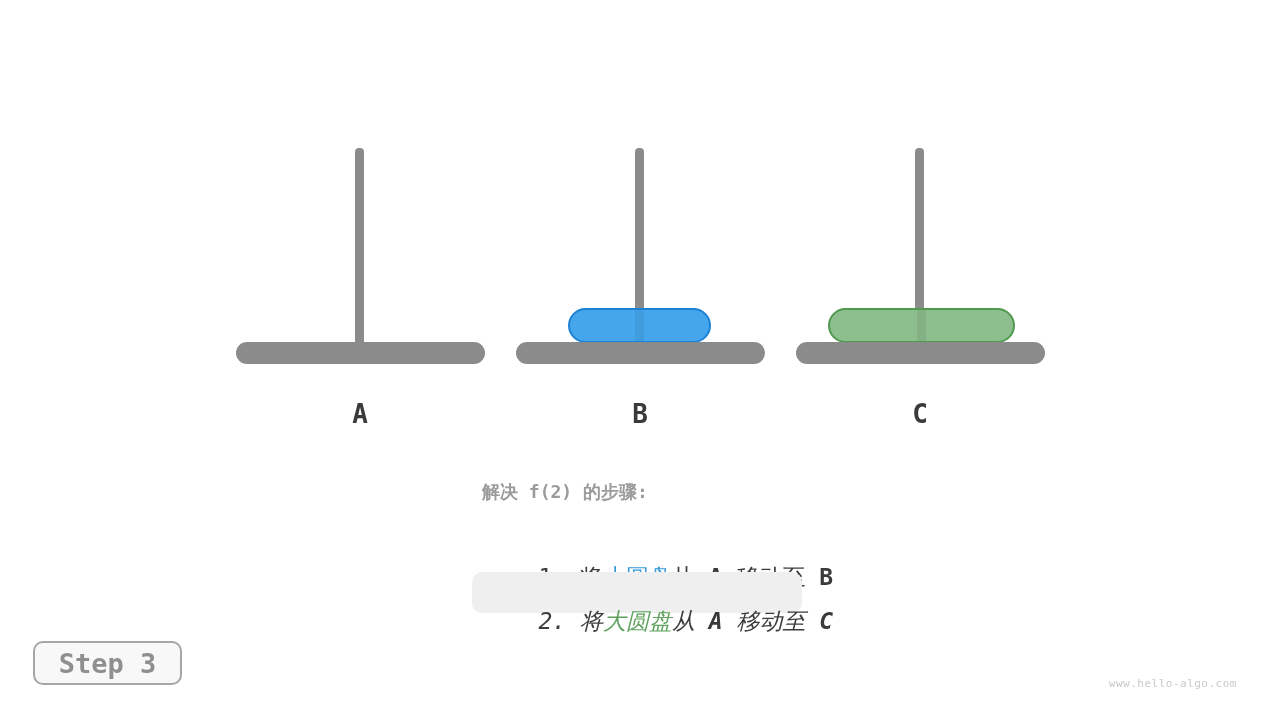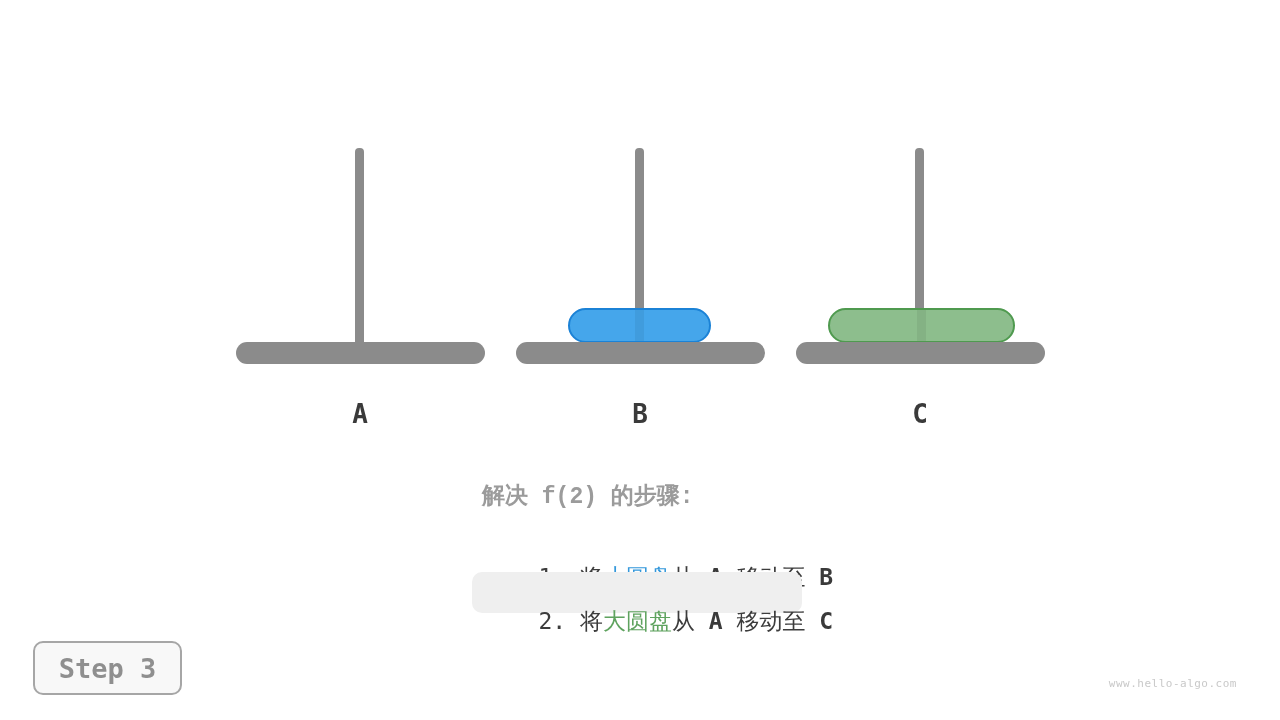--- a/index.html
+++ b/index.html
@@ -77,25 +77,24 @@
   }
   .peg-label-a { left: 320px; }
   .peg-label-b { left: 600px; }
   .peg-label-c { left: 880px; }
 
   
   .instr-title {
     position: absolute;
     left: 482px;
     top: 480px;
-    font-size: 23px;
+    font-size: 18px;
     font-weight: bold;
     color: #9B9B9B;
     white-space: pre;
-    font-family: Liberation Mono, monospace;
   }
   .instr-line {
     position: absolute;
     left: 483px;
     font-size: 23px;
     color: #3C3C3C;
     white-space: pre;
     line-height: 28px;
   }
   .instr-line-1 { top: 535px; }
@@ -103,32 +102,33 @@
     position: absolute;
     left: 472px;
     top: 572px;
     width: 330px;
     height: 41px;
     background: #EFEFEF;
     border-radius: 10px;
   }
   .instr-line-2 {
     top: 579px;
+    font-style: italic;
   }
   .t-blue  { color: #3498DB; }
   .t-green { color: #5FA35F; }
   .t-peg   { font-weight: bold; color: #3A3A3A; }
 
   
   .step-badge {
     position: absolute;
     left: 33px;
     top: 641px;
     width: 149px;
-    height: 54px;
+    height: 44px;
     background: #F8F8F8;
     border: 2px solid #A6A6A6;
     border-radius: 10px;
     display: flex;
     align-items: center;
     justify-content: center;
     font-size: 27px;
     font-weight: bold;
     color: #8F8F8F;
     white-space: pre;

